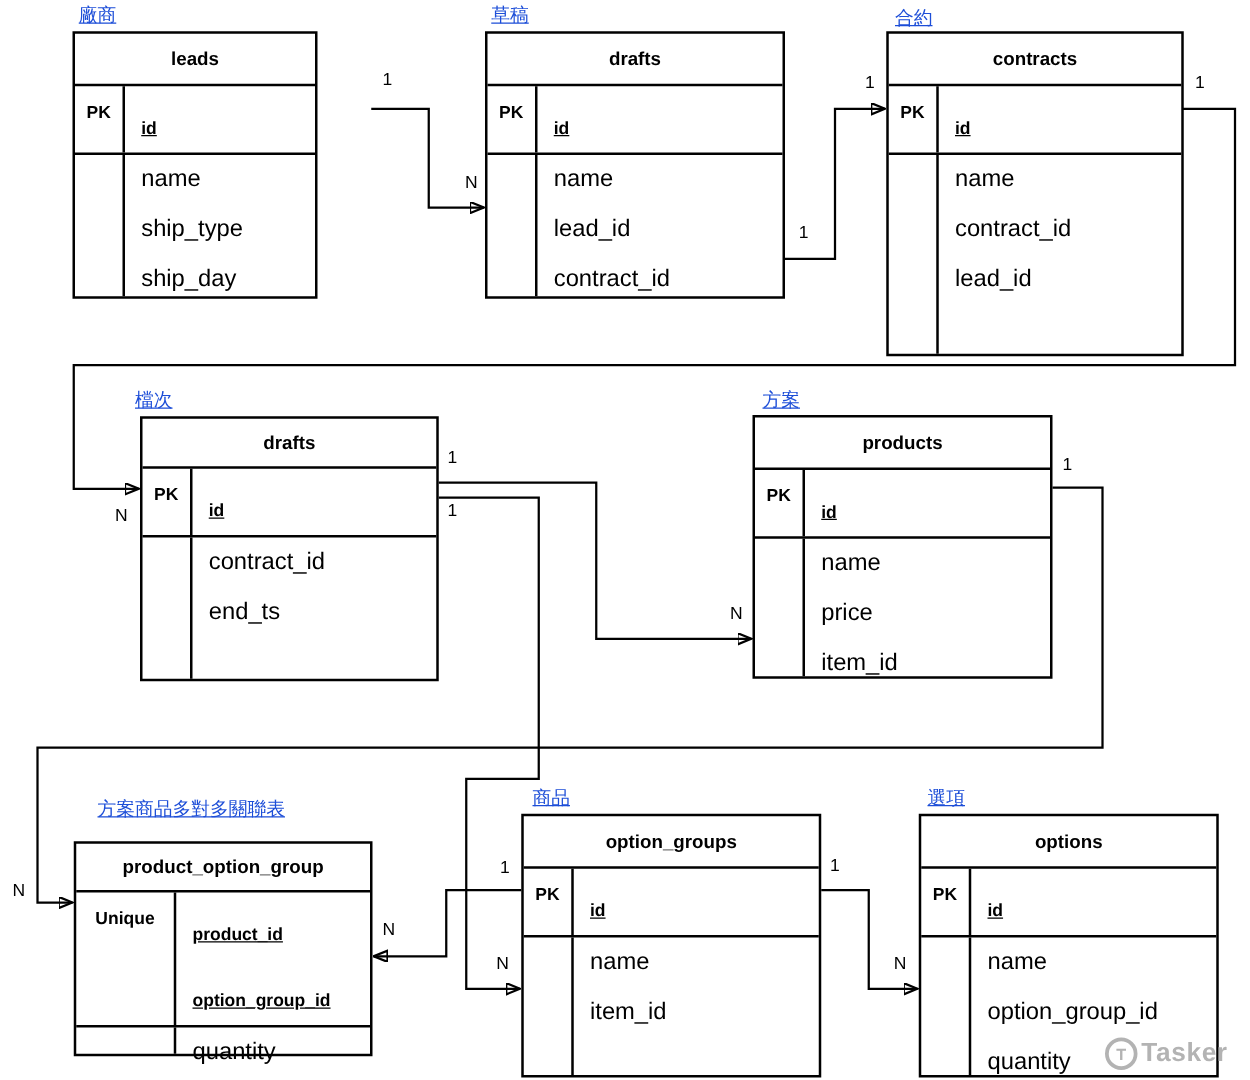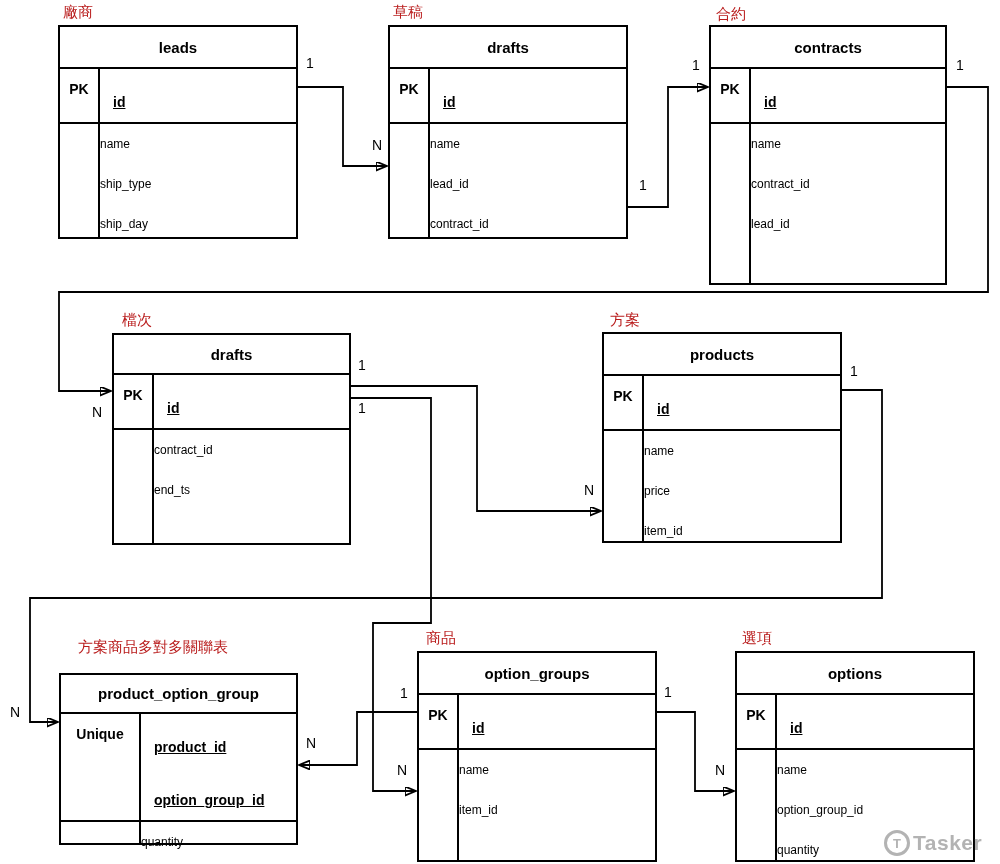--- a/index.html
+++ b/index.html
@@ -26,23 +26,23 @@
   }
   .kcell span{line-height:40px;text-align:center;}
   .kfields{flex:1;display:flex;flex-direction:column;}
   .kfield{
     height:40px;display:flex;align-items:center;padding-left:13px;
     font-weight:bold;font-size:14px;text-decoration:underline;margin-top:13px;
   }
   .brow{display:flex;flex:1 1 auto;min-height:0;}
   .bleft{flex:0 0 auto;width:38px;border-right:2px solid #000;}
   .bfields{flex:1;}
-  .bfield{height:40px;display:flex;align-items:center;font-size:12px;}
+  .bfield{height:40px;display:flex;align-items:center;padding-left:13px;font-size:19px;}
   .wide .kcell,.wide .bleft{width:78px;}
-  .tlabel{position:absolute;font-size:15px;color:#b91c1c;z-index:3;white-space:nowrap;}
+  .tlabel{position:absolute;font-size:15px;color:#1d4ed8;z-index:3;white-space:nowrap;text-decoration:underline;}
   .card{position:absolute;width:16px;text-align:center;font-size:14px;z-index:6;}
   .wm{
     position:absolute;left:884px;top:830px;display:flex;align-items:center;gap:3px;
     color:#b3b3b3;font-weight:bold;z-index:10;
   }
   .wm-icon{
     width:20px;height:20px;border:3px solid #b3b3b3;border-radius:50%;
     display:flex;align-items:center;justify-content:center;font-size:13px;
   }
   .wm-text{font-size:21px;letter-spacing:0.5px;}
@@ -64,27 +64,27 @@
     <path d="M351 386 L477 386 L477 511 L601 511" marker-end="url(#arw)"></path>
     <path d="M351 398 L431 398 L431 623 L373 623 L373 791 L416 791" marker-end="url(#arw)"></path>
     <path d="M842 390 L882 390 L882 598 L30 598 L30 722 L58 722" marker-end="url(#arw)"></path>
     <path d="M417 712 L357 712 L357 765 L299 765" marker-end="url(#arw)"></path>
     <path d="M657 712 L695 712 L695 791 L734 791" marker-end="url(#arw)"></path>
   </svg>
 
   <div class="tlabel" style="left:63px;top:3px">廠商</div>
   <div class="tlabel" style="left:393px;top:3px">草稿</div>
   <div class="tlabel" style="left:716px;top:5px">合約</div>
-  <div class="tlabel" style="left:122px;top:311px">檔次</div>
+  <div class="tlabel" style="left:108px;top:311px">檔次</div>
   <div class="tlabel" style="left:610px;top:311px">方案</div>
   <div class="tlabel" style="left:78px;top:638px">方案商品多對多關聯表</div>
   <div class="tlabel" style="left:426px;top:629px">商品</div>
   <div class="tlabel" style="left:742px;top:629px">選項</div>
 
-  <div class="tbl" style="left:58px;top:25px;width:240px;height:214px">
+  <div class="tbl" style="left:58px;top:25px;width:196px;height:214px">
     <div class="tbl-title">leads</div>
     <div class="krow">
       <div class="kcell">
           <span>PK</span>
         </div>
       <div class="kfields">
           <div class="kfield">id</div>
         </div>
     </div>
     <div class="brow">

